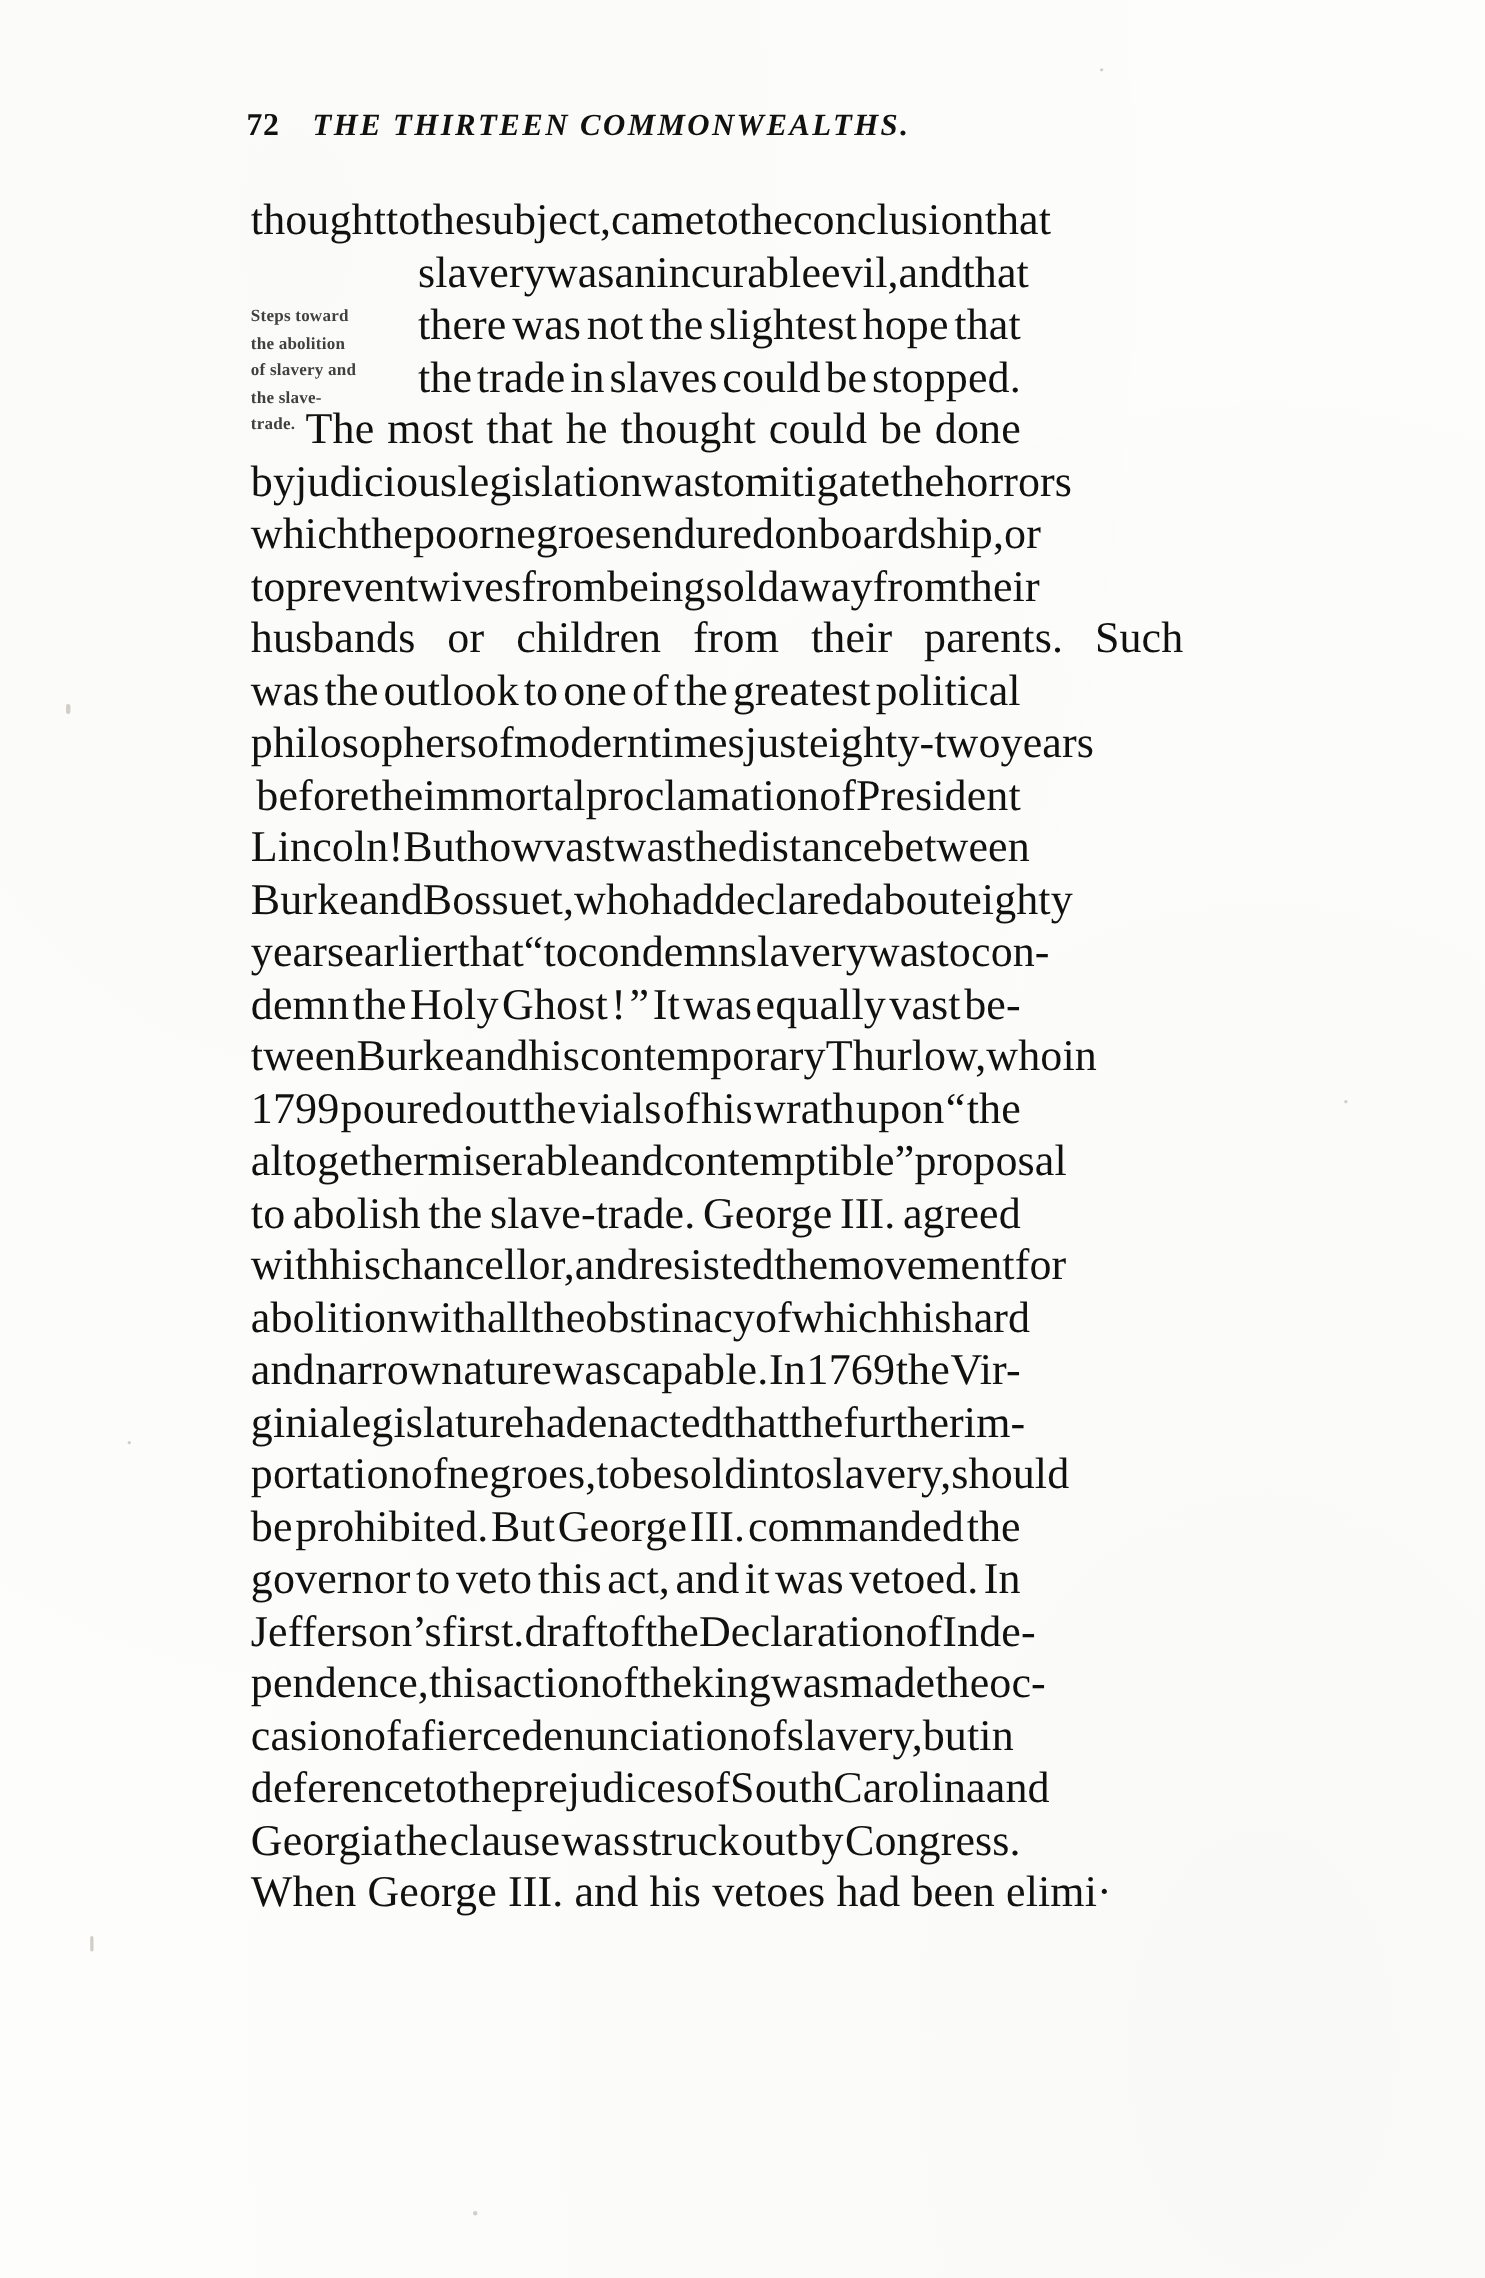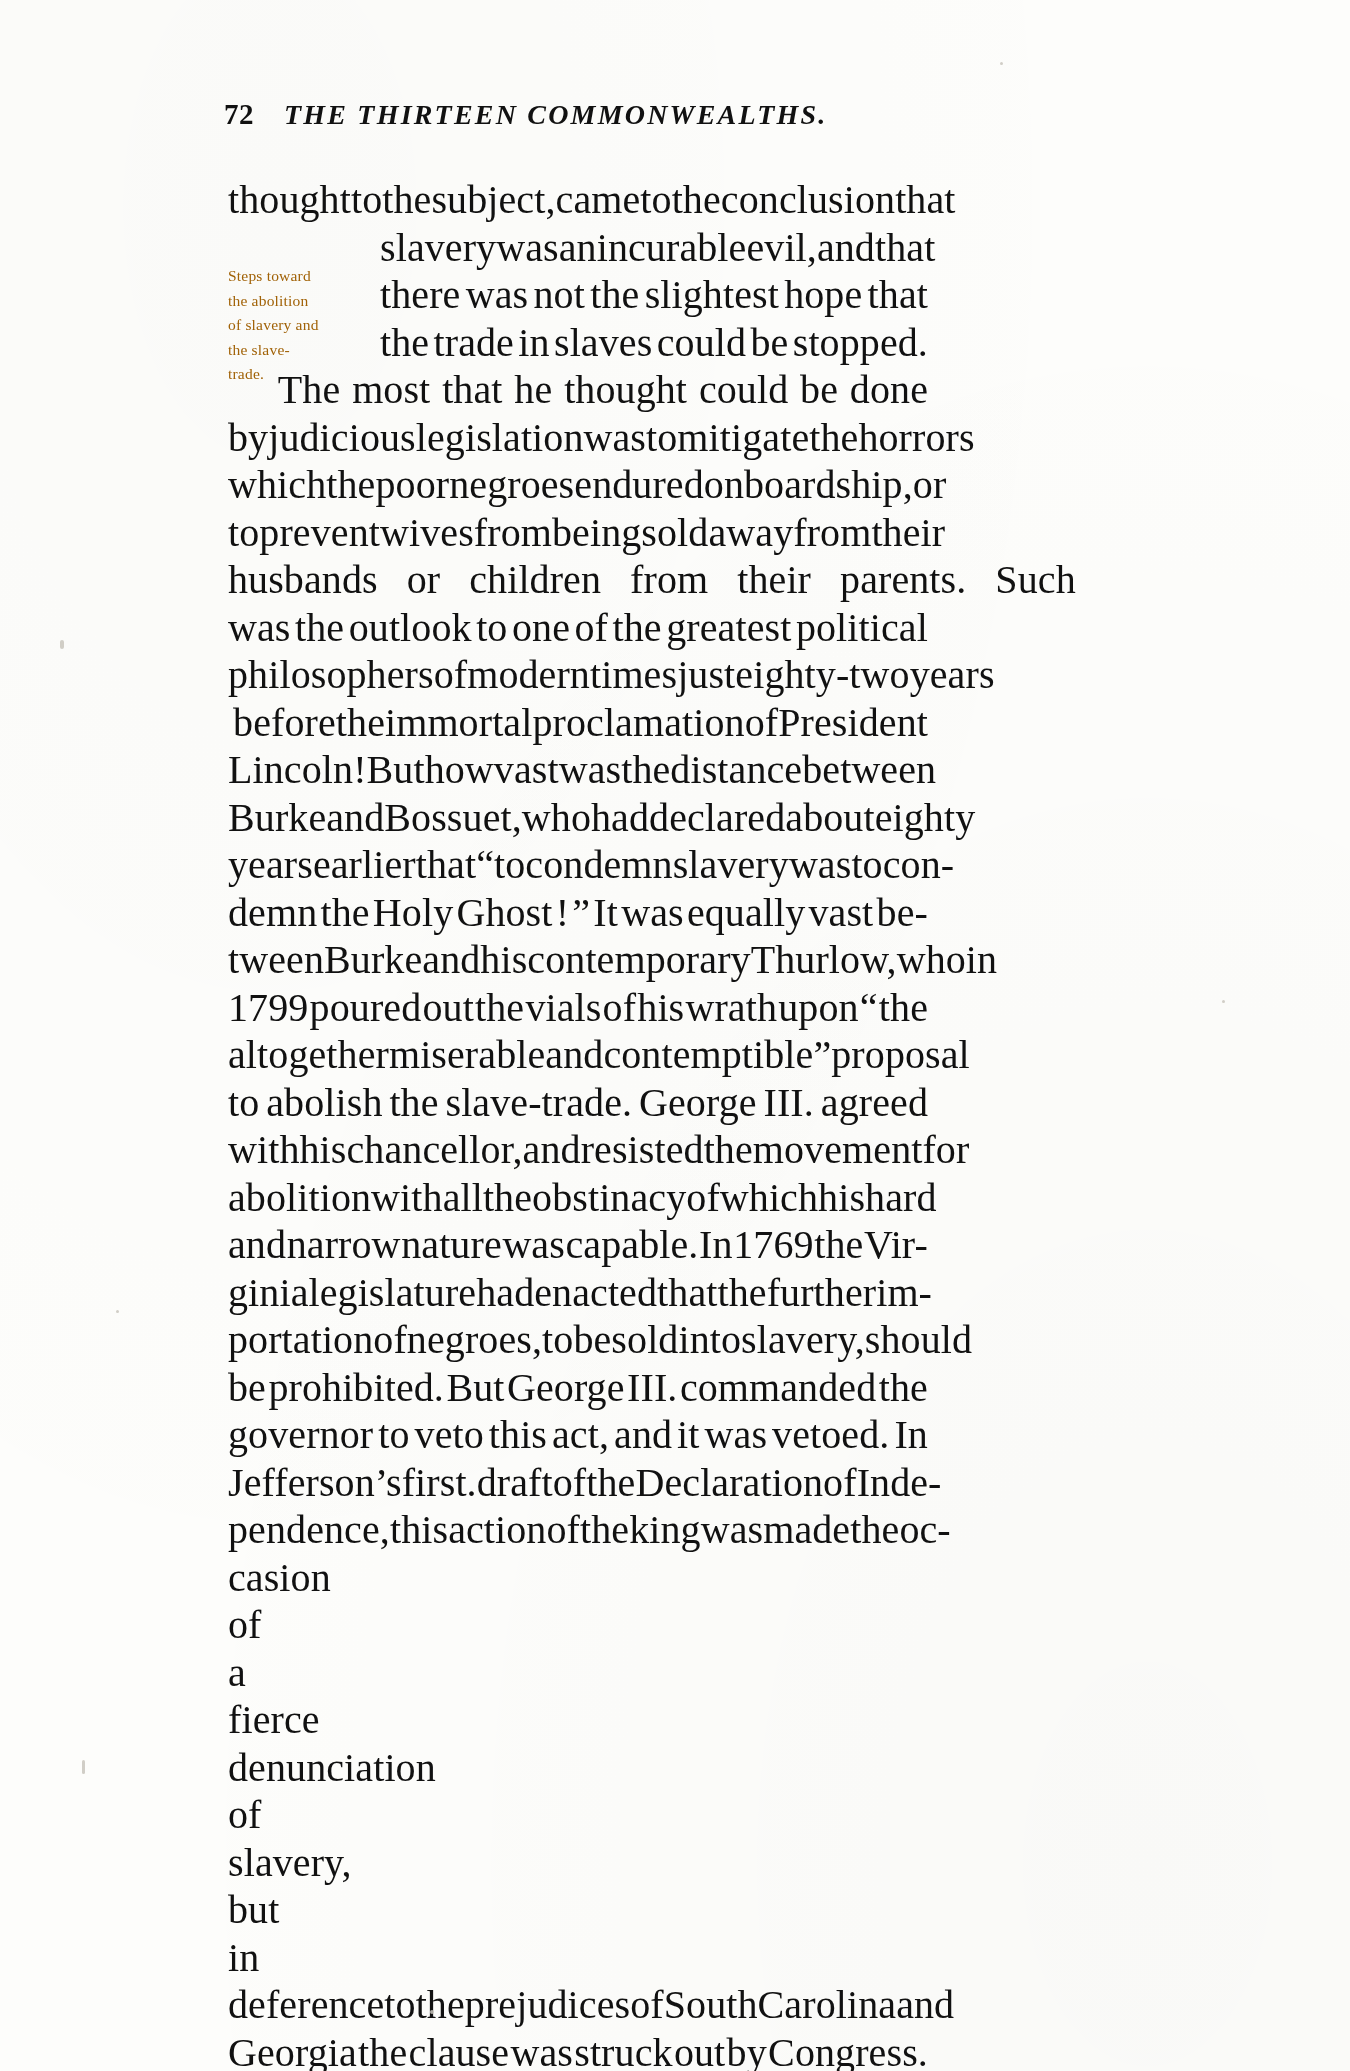--- a/index.html
+++ b/index.html
@@ -67,27 +67,28 @@
     text-justify: inter-word;
     font-family: "Liberation Serif", serif;
     letter-spacing: 0.1px;
   }
   .para .lines > div {
     white-space: nowrap;
   }
   .sidenote {
     position: absolute;
     left: 228px;
-    top: 264px;
+    top: 276px;
     width: 150px;
     font-size: 15.5px;
     line-height: 24.5px;
     font-family: "Liberation Serif", serif;
-    color: #a16207;
+    color: #404040;
     letter-spacing: 0.2px;
+    font-weight: bold;
   }
   .indent-block {
     margin-left: 152px;
   }
   .speck {
     position: absolute;
     background: #c9c6bd;
     border-radius: 50%;
     opacity: 0.85;
   }
@@ -408,21 +409,21 @@
             <span>this</span>
             <span>action</span>
             <span>of</span>
             <span>the</span>
             <span>king</span>
             <span>was</span>
             <span>made</span>
             <span>the</span>
             <span>oc-</span>
           </div>
-        <div style="display: flex; white-space: nowrap; margin-left: 0px; text-indent: 0px;  flex-direction: column;">
+        <div style="display: flex; white-space: nowrap; margin-left: 0px; text-indent: 0px; ">
             <span>casion</span>
             <span>of</span>
             <span>a</span>
             <span>fierce</span>
             <span>denunciation</span>
             <span>of</span>
             <span>slavery,</span>
             <span>but</span>
             <span>in</span>
           </div>

